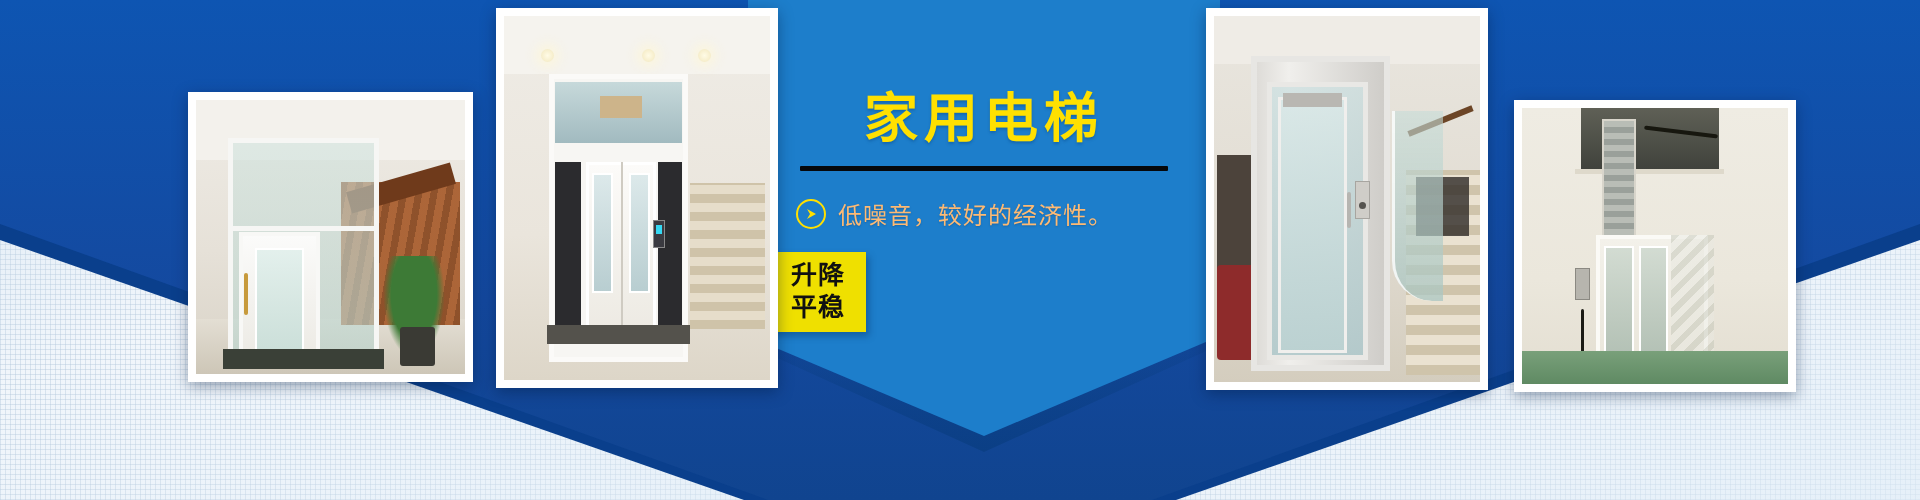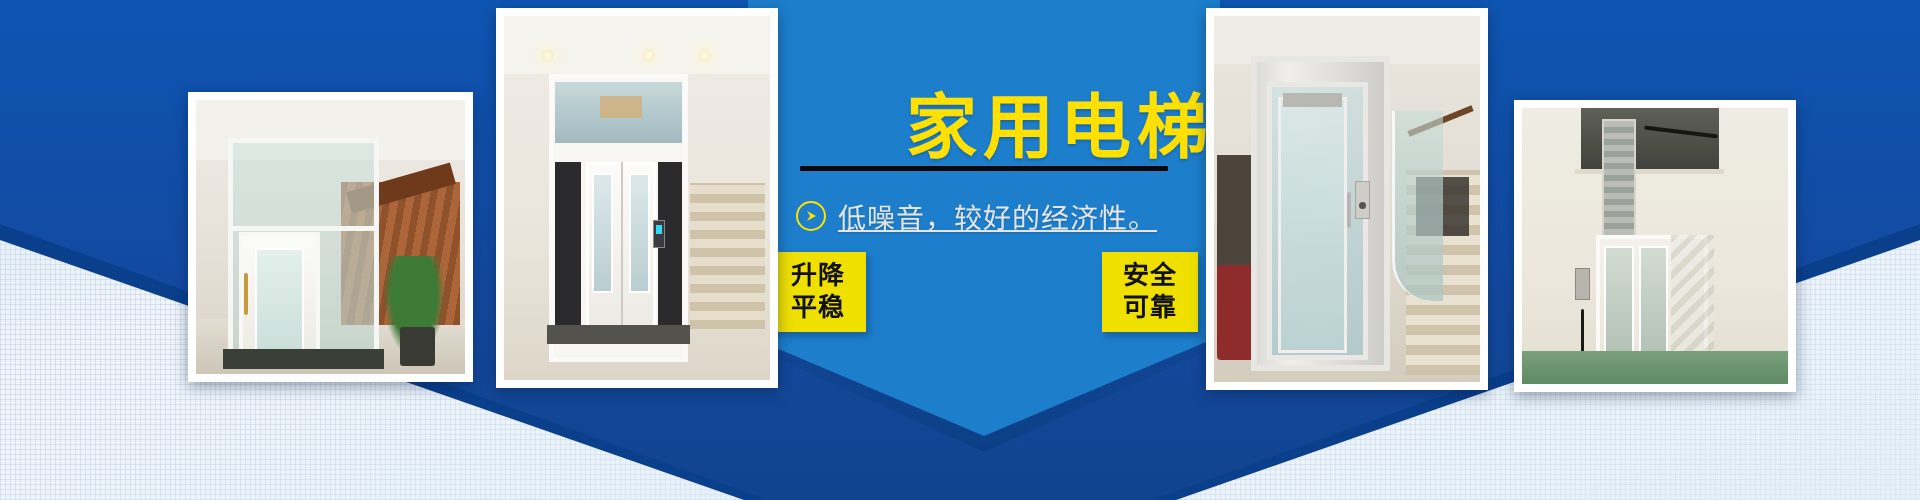--- a/index.html
+++ b/index.html
@@ -94,45 +94,44 @@
   }
 
   
   .center-content{
     position:absolute;left:754px;top:0;width:460px;height:420px;z-index:5;
     display:flex;flex-direction:column;align-items:flex-start;
     padding:0;box-sizing:border-box;
   }
   .title{
     position:absolute;left:0;right:0;top:92px;
-    text-align:right;
-    font-size:71px;font-weight:bold;letter-spacing:6px;
+    text-align:center;
+    font-size:54px;font-weight:bold;letter-spacing:6px;
     color:#ffe000;
     text-shadow:0 2px 3px rgba(0,60,120,.35);
     line-height:1;
   }
   .rule{
     position:absolute;left:46px;top:166px;width:368px;height:5px;
     background:#06080b;border-radius:1px;
   }
   .sub-row{
     position:absolute;left:42px;top:196px;width:400px;
     display:flex;align-items:center;gap:12px;
   }
   .arrow-icon{
     width:30px;height:30px;flex:0 0 30px;
     border:2.5px solid #ffe000;border-radius:50%;
     display:flex;align-items:center;justify-content:center;
     box-sizing:border-box;
   }
   .arrow-icon svg{display:block;}
   .sub-text{
-    color:#e5e5e5;font-size:28px;letter-spacing:1px;white-space:nowrap;
+    color:#fdba74;font-size:24px;letter-spacing:1px;white-space:nowrap;
     text-shadow:0 1px 2px rgba(0,50,100,.3);
-    text-decoration:underline;
   }
 
   .badges{
     position:absolute;left:16px;top:252px;width:428px;
     display:flex;justify-content:space-between;gap:7px;
   }
   .badge{
     width:96px;height:80px;background:#efe000;
     display:flex;flex-direction:column;align-items:center;justify-content:center;
     box-shadow:3px 4px 7px rgba(5,45,95,.38);
@@ -287,24 +286,20 @@
         </svg>
       </span>
       <span class="sub-text">低噪音，较好的经济性。</span>
     </div>
 
     <div class="badges">
       <div class="badge">
         <span>升降</span>
         <span>平稳</span>
       </div>
-      <div class="badge">
-        <span>安全</span>
-        <span>可靠</span>
-      </div>
     </div>
   </div>
 
   <div class="photo" id="photo1">
     <div class="inner">
       <div class="scene s1">
         <div class="ceil"></div>
           <div class="floorT"></div>
         <div class="stair"></div>
           <div class="stairrail"></div>

